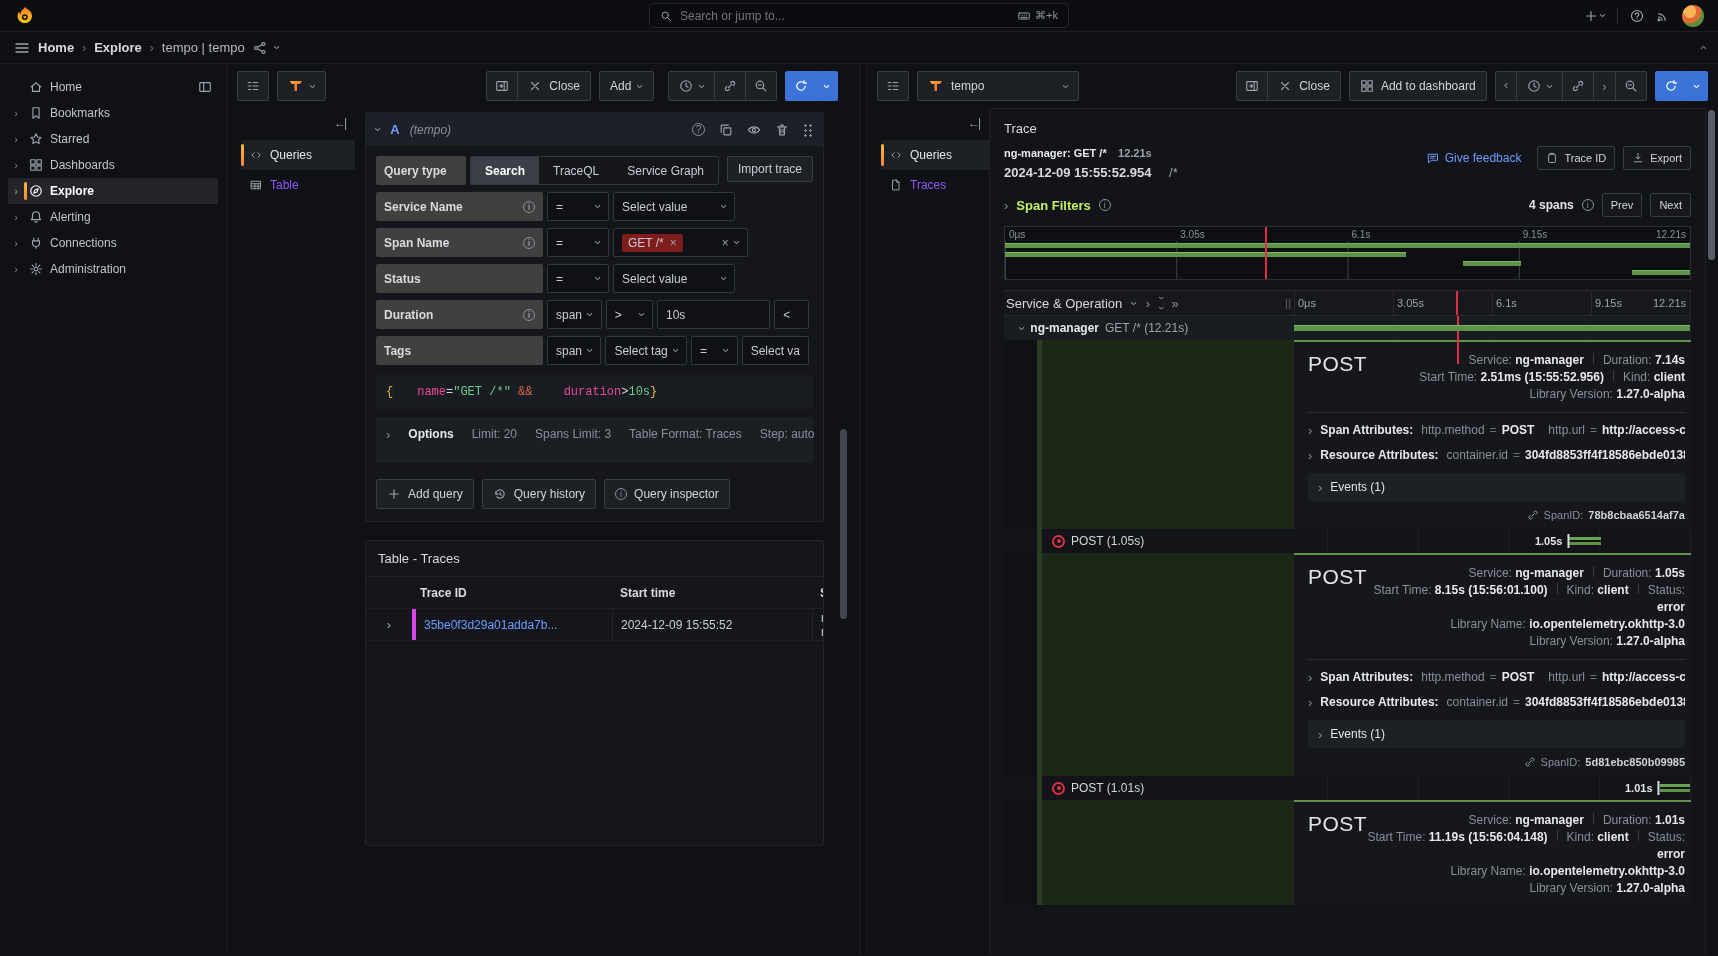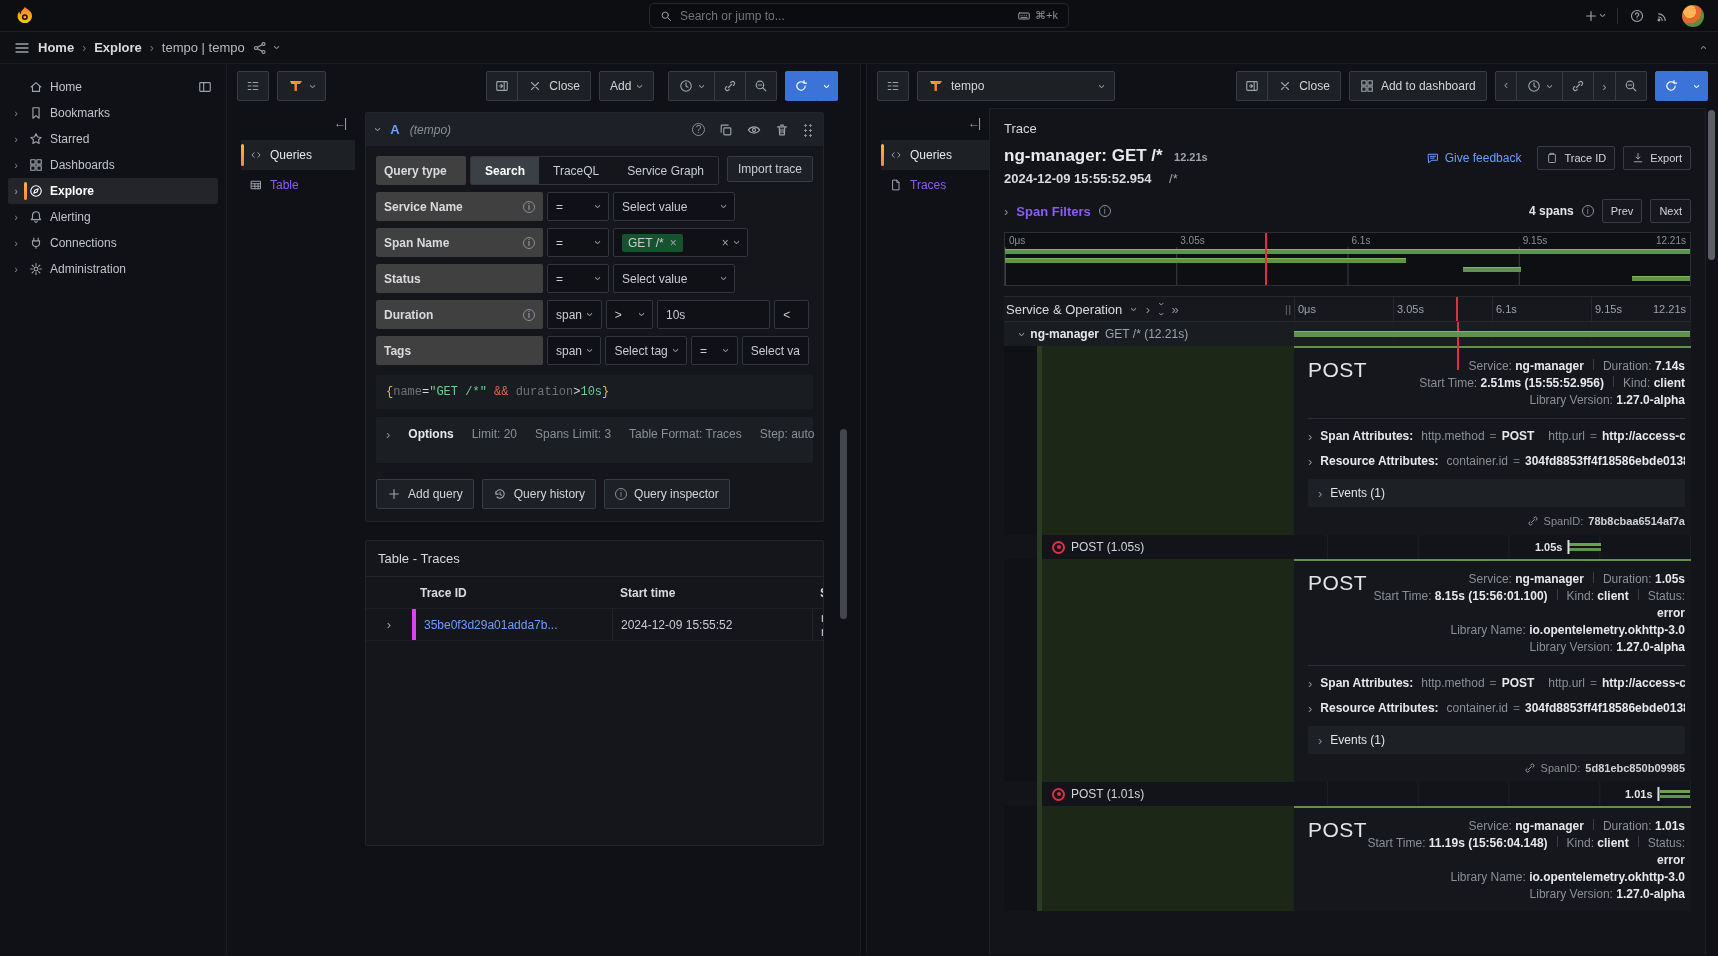--- a/index.html
+++ b/index.html
@@ -55,21 +55,21 @@
   .toolbar { height:44px; display:flex; align-items:center; padding:0 10px; gap:8px; flex:none; }
   .tbtn { height:30px; display:inline-flex; align-items:center; gap:7px; padding:0 10px;
     background:#1d2025; border:1px solid #383c44; border-radius:2px; color:#d2d5da; white-space:nowrap; }
   .tbtn.icon-only { padding:0 8px; }
   .btn-group { display:flex; }
   .btn-group .tbtn { border-radius:0; border-left-width:0; }
   .btn-group .tbtn:first-child { border-radius:2px 0 0 2px; border-left-width:1px; }
   .btn-group .tbtn:last-child { border-radius:0 2px 2px 0; }
   .tbtn.primary { background:#3b73d8; border-color:#3b73d8; color:#fff; }
   .tbtn.primary .ic { stroke:#fff; }
-  .ds-select { width:198px; justify-content:flex-start; }
+  .ds-select { width:162px; justify-content:flex-start; }
   .ds-select .caret-end { margin-left:auto; }
   .tempo-logo { width:16px; height:16px; }
 
   
   .mini-nav { width:128px; flex:none; padding:4px 0 0 14px; }
   .mini-collapse { display:flex; justify-content:flex-end; padding:4px 10px 10px 0; color:#9da3ab; font-size:12px; letter-spacing:-2px; }
   .mini-item { height:30px; display:flex; align-items:center; gap:8px; padding-left:9px; position:relative; color:#8b5cf6; }
   .mini-item.active { background:#1d2025; color:#e6e8ea; }
   .mini-item.active::before { content:""; position:absolute; left:0; top:4px; bottom:4px; width:3px;
     border-radius:2px; background:linear-gradient(#f5b73d,#ff8833); }
@@ -90,29 +90,29 @@
     padding:0 8px; color:#d8dade; font-weight:bold; margin-right:4px; }
   .q-label .inf { margin-left:6px; }
   .inf { width:12px; height:12px; border:1px solid #8a8f98; border-radius:50%; color:#8a8f98;
     font-size:9px; display:inline-flex; align-items:center; justify-content:center; flex:none; }
   .q-input { background:#101116; border:1px solid #31353d; border-radius:2px; display:flex;
     align-items:center; gap:6px; padding:0 8px; margin-right:4px; color:#c9ccd4; white-space:nowrap; }
   .q-input .caret-end { margin-left:auto; }
   .w-op { width:62px; }
   .w-val { width:122px; }
   .w-scope { width:66px; }
-  .chip { background:#14532d; border-radius:2px; padding:2px 6px; display:inline-flex; gap:6px; align-items:center; }
+  .chip { background:#7f1d1d; border-radius:2px; padding:2px 6px; display:inline-flex; gap:6px; align-items:center; }
   .radio-group { display:flex; border:1px solid #31353d; border-radius:2px; overflow:hidden; height:29px; }
   .radio-opt { padding:0 14px; display:flex; align-items:center; color:#c9ccd4; }
   .radio-opt.active { background:#3b3f46; color:#fff; font-weight:bold; }
   .import-btn { margin-left:auto; height:26px; display:flex; align-items:center; padding:0 10px;
     background:#1d2025; border:1px solid #383c44; border-radius:2px; }
   .traceql-box { background:#191c21; border-radius:2px; padding:10px; margin:10px 0 8px 0;
     font-family:"Liberation Mono", monospace; font-size:12px; }
-  .tq-brace { color:#eab839; } .tq-key { color:#737373; } .tq-op { color:#d4d7db; }
+  .tq-brace { color:#eab839; } .tq-key { color:#ec4899;margin-left:24px; } .tq-op { color:#d4d7db; }
   .tq-str { color:#6ccf8e; } .tq-amp { color:#e0694d; }
   .options-box { background:#1b1e23; border-radius:2px; padding:10px 10px 22px 10px; display:flex; gap:18px; align-items:center; }
   .options-box .opt-label { color:#e6e8ea; font-weight:bold; }
   .options-box .opt-item { color:#8a8f98; white-space:nowrap; }
   .q-buttons { display:flex; gap:8px; padding:12px 10px 12px 10px; }
 
   
   .table-card { margin-top:18px; min-height:306px; }
   .t-title { padding:10px 12px; color:#d8dade; font-size:13px; }
   .t-grid { border-top:1px solid #22242a; }
@@ -127,31 +127,31 @@
 
   .scrollthumb { position:absolute; width:7px; border-radius:4px; background:#43464d; }
 
   
   .right-body { display:flex; flex:1; min-height:0; }
   .mini-nav.right { width:122px; }
   .trace-panel { flex:1; background:#121419; border:1px solid #1f2126; border-bottom:none; margin-right:12px;
     padding:0 14px; min-width:0; display:flex; flex-direction:column; overflow:hidden; }
   .tp-title { padding:12px 0 10px 0; color:#d8dade; font-size:13px; }
   .trace-head { display:flex; align-items:flex-start; margin-bottom:10px; }
-  .th-title { font-size:17px; font-weight:bold; color:#e8eaec; }
+  .th-title { font-size:11px; font-weight:bold; color:#e8eaec; }
   .th-dur { font-size:11px; font-weight:bold; color:#9da3ab; margin-left:8px; }
   .th-sub { margin-top:5px; font-size:13px; color:#d8dade; font-weight:bold; }
   .th-sub .frag { color:#9da3ab; font-weight:normal; margin-left:14px; }
   .th-actions { margin-left:auto; display:flex; align-items:center; gap:8px; }
   .feedback { color:#6d9eff; display:flex; gap:6px; align-items:center; margin-right:8px; }
   .feedback .ic { stroke:#6d9eff; }
   .sbtn { height:24px; display:inline-flex; align-items:center; gap:6px; padding:0 8px;
     background:#16181d; border:1px solid #383c44; border-radius:2px; color:#d2d5da; font-size:11px; }
   .filters-row { display:flex; align-items:center; gap:8px; height:30px; margin-bottom:6px; }
-  .filters-row .f-label { font-weight:bold; color:#8b5cf6; font-size:13px; }
+  .filters-row .f-label { font-weight:bold; color:#bef264; font-size:13px; }
   .filters-right { margin-left:auto; display:flex; align-items:center; gap:8px; }
   .span-count { font-weight:bold; color:#e2e4e7; }
 
   .minimap { position:relative; height:54px; border:1px solid #2c2f35; margin-bottom:10px;
     background:#0e0f13; flex:none; }
   .mm-ticks { position:absolute; top:2px; left:0; right:0; height:12px; font-size:10px; color:#8a8f98; }
   .mm-ticks span { position:absolute; top:0; }
   .mm-grid { position:absolute; top:14px; bottom:0; left:0; right:0;
     background-image:linear-gradient(90deg,#3c3f45 1px,transparent 1px); background-size:25% 100%; }
   .mm-bars { position:absolute; top:16px; bottom:2px; left:0; right:0; }

